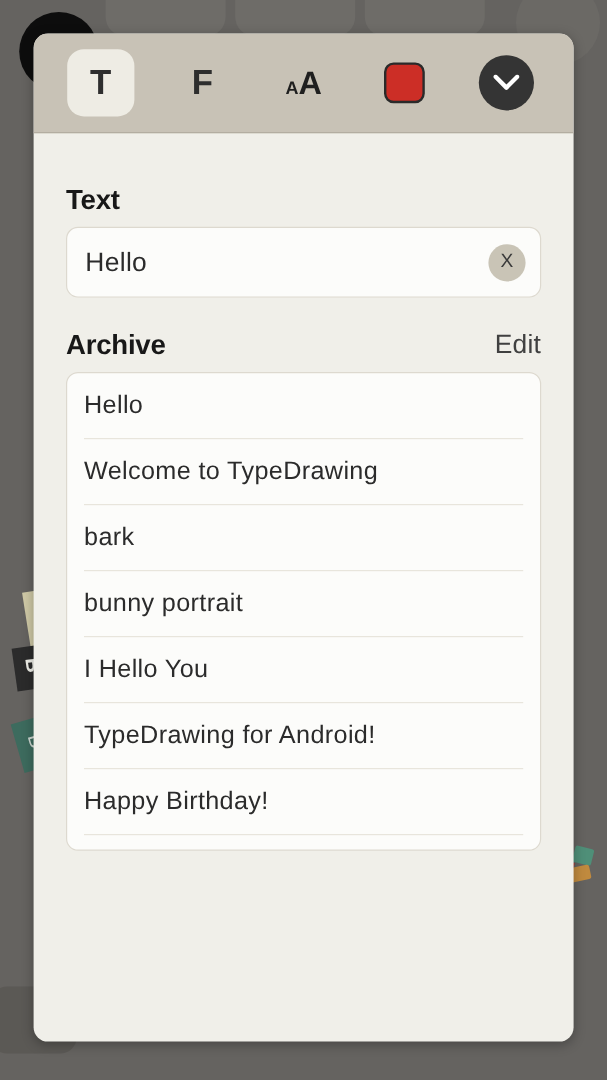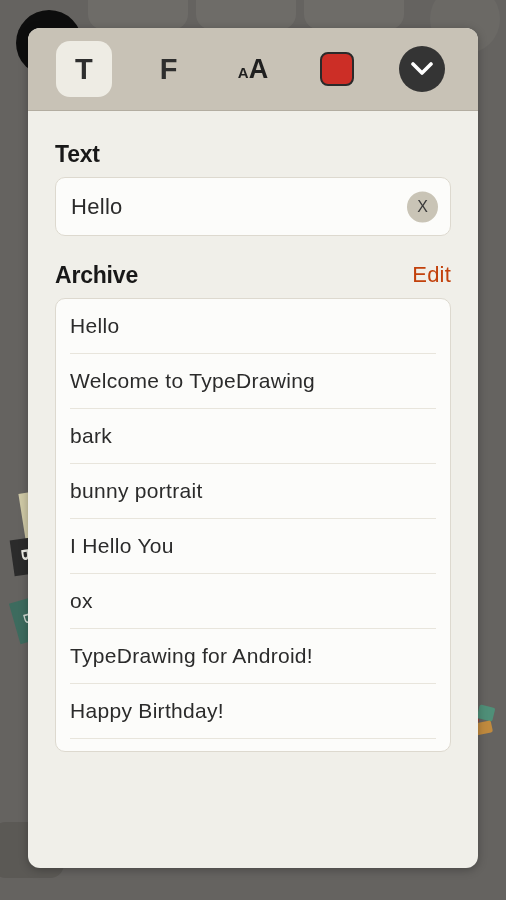--- a/index.html
+++ b/index.html
@@ -116,21 +116,21 @@
     background:#cc2e26; border:2px solid #2a2a2a;
   }
   .collapse-btn {
     width:46px; height:46px; border-radius:50%;
     background:#343434;
     display:flex; align-items:center; justify-content:center;
   }
   .collapse-btn svg { display:block; }
 
   
-  #content { flex:1 1 auto; padding:4px 27px; }
+  #content { flex:1 1 auto; padding:16px 27px; }
 
   .section-head {
     display:flex; align-items:flex-end; justify-content:space-between;
     padding-top:26px; padding-bottom:9px;
   }
   .section-title {
     font-size:23px; font-weight:700; color:#181818; letter-spacing:-.2px;
   }
   .edit-link {
     font-size:22px; color:#7ec3ef; letter-spacing:.2px; padding-bottom:1px;
@@ -238,28 +238,27 @@
       <span class="section-title">Text</span>
     </div>
 
     <div class="textfield">
       <span class="value">Hello</span>
       <span class="clear-btn">X</span>
     </div>
 
     <div class="section-head">
       <span class="section-title">Archive</span>
-      <span class="edit-link" style="color: #c2410c;">Edit</span>
+      <span class="edit-link" style="color: #404040;">Edit</span>
     </div>
 
     <div class="archive-list" id="archive-list">
         <div class="archive-row">Hello</div>
         <div class="archive-row">Welcome to TypeDrawing</div>
         <div class="archive-row">bark</div>
         <div class="archive-row">bunny portrait</div>
         <div class="archive-row">I Hello You</div>
-        <div class="archive-row">ox</div>
         <div class="archive-row">TypeDrawing for Android!</div>
         <div class="archive-row">Happy Birthday!</div>
       </div>
 
   </div>
 </div>
 
 </body></html>

